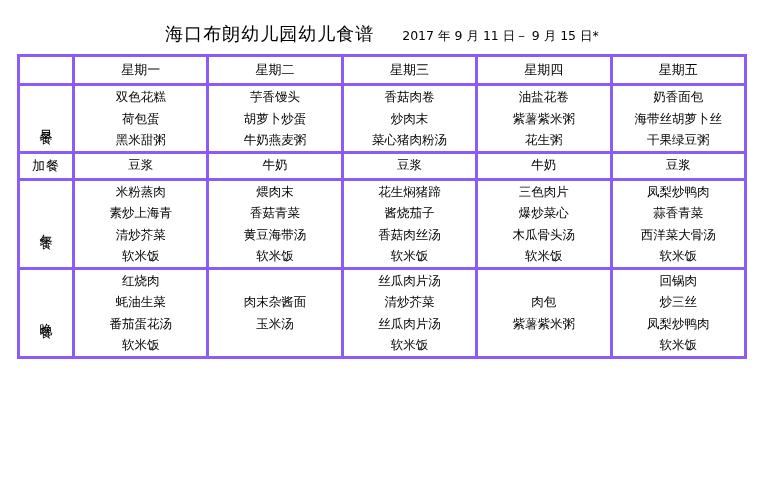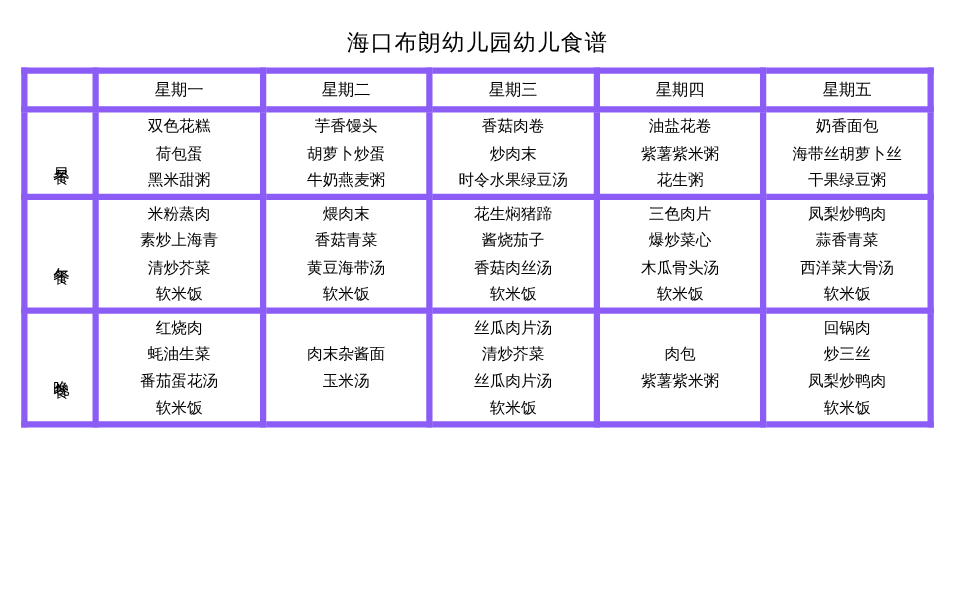--- a/index.html
+++ b/index.html
@@ -39,21 +39,21 @@
     font-family: "DejaVu Sans", "Liberation Sans", sans-serif;
     white-space: nowrap;
   }
   table.menu {
     border-collapse: collapse;
     width: 730px;
     margin: 0 auto;
     table-layout: fixed;
   }
   table.menu td, table.menu th {
-    border: 5px solid #8b5cf6;
+    border: 3px solid #8b5cf6;
     text-align: center;
     vertical-align: middle;
     font-weight: normal;
     font-size: 12.5px;
     padding: 0;
   }
   table.menu thead th {
     height: 26px;
     font-size: 13px;
   }
@@ -87,20 +87,21 @@
     line-height: 1.5;
   }
 </style>
 </head>
 <body>
 
 <div class="page">
 
   <div class="header">
     <div class="title">海口布朗幼儿园幼儿食谱</div>
+    <div class="date-range">2017 年 9 月 11 日－ 9 月 15 日*</div>
   </div>
 
   <table class="menu">
     <thead>
       <tr>
         <th class="rowlabel"></th>
         <th>星期一</th>
         <th>星期二</th>
         <th>星期三</th>
         <th>星期四</th>
@@ -119,34 +120,54 @@
           <div>黑米甜粥</div>
         </td>
         <td class="cell-list">
           <div>芋香馒头</div>
           <div>胡萝卜炒蛋</div>
           <div>牛奶燕麦粥</div>
         </td>
         <td class="cell-list">
           <div>香菇肉卷</div>
           <div>炒肉末</div>
-          <div>时令水果绿豆汤</div>
+          <div>菜心猪肉粉汤</div>
         </td>
         <td class="cell-list">
           <div>油盐花卷</div>
           <div>紫薯紫米粥</div>
           <div>花生粥</div>
         </td>
         <td class="cell-list">
           <div>奶香面包</div>
           <div>海带丝胡萝卜丝</div>
           <div>干果绿豆粥</div>
         </td>
       </tr>
 
+      <tr class="single-line">
+        <td class="rowlabel">
+          <span class="horiz">加餐</span>
+        </td>
+        <td>
+          <div>豆浆</div>
+        </td>
+        <td>
+          <div>牛奶</div>
+        </td>
+        <td>
+          <div>豆浆</div>
+        </td>
+        <td>
+          <div>牛奶</div>
+        </td>
+        <td>
+          <div>豆浆</div>
+        </td>
+      </tr>
 
       <tr>
         <td class="rowlabel">
           <span class="vert">午餐</span>
         </td>
         <td class="cell-list">
           <div>米粉蒸肉</div>
           <div>素炒上海青</div>
           <div>清炒芥菜</div>
           <div>软米饭</div>

